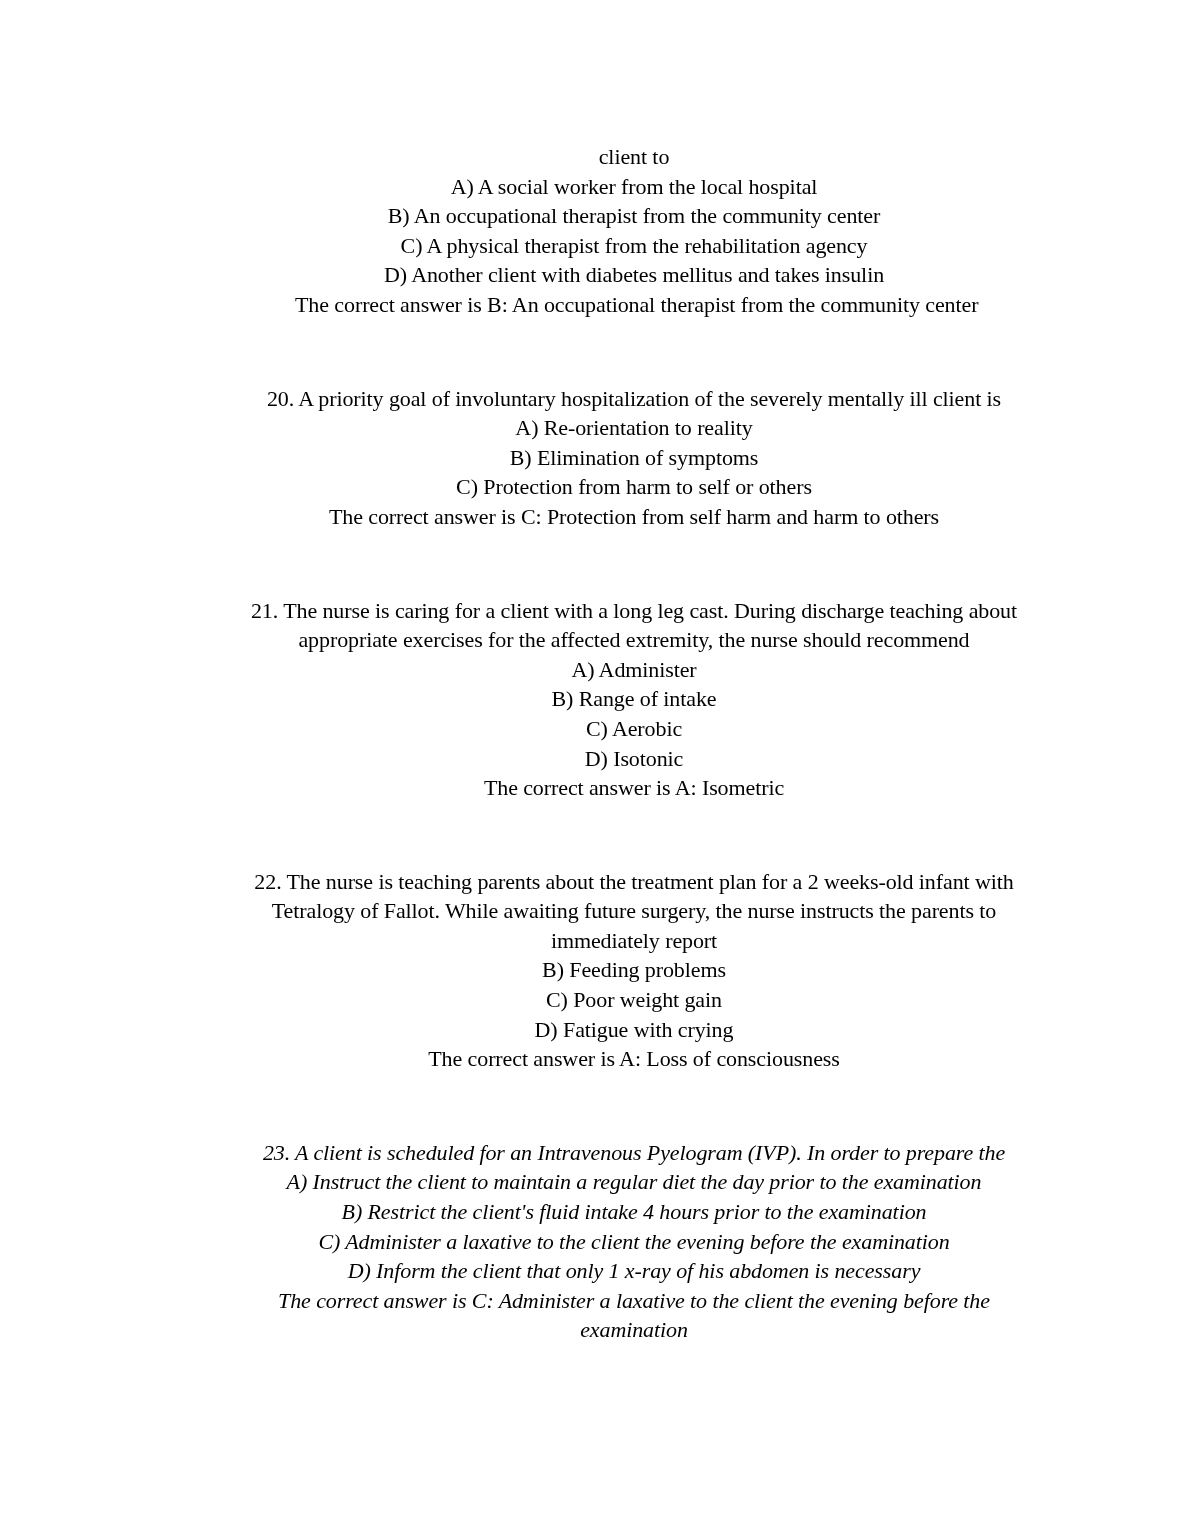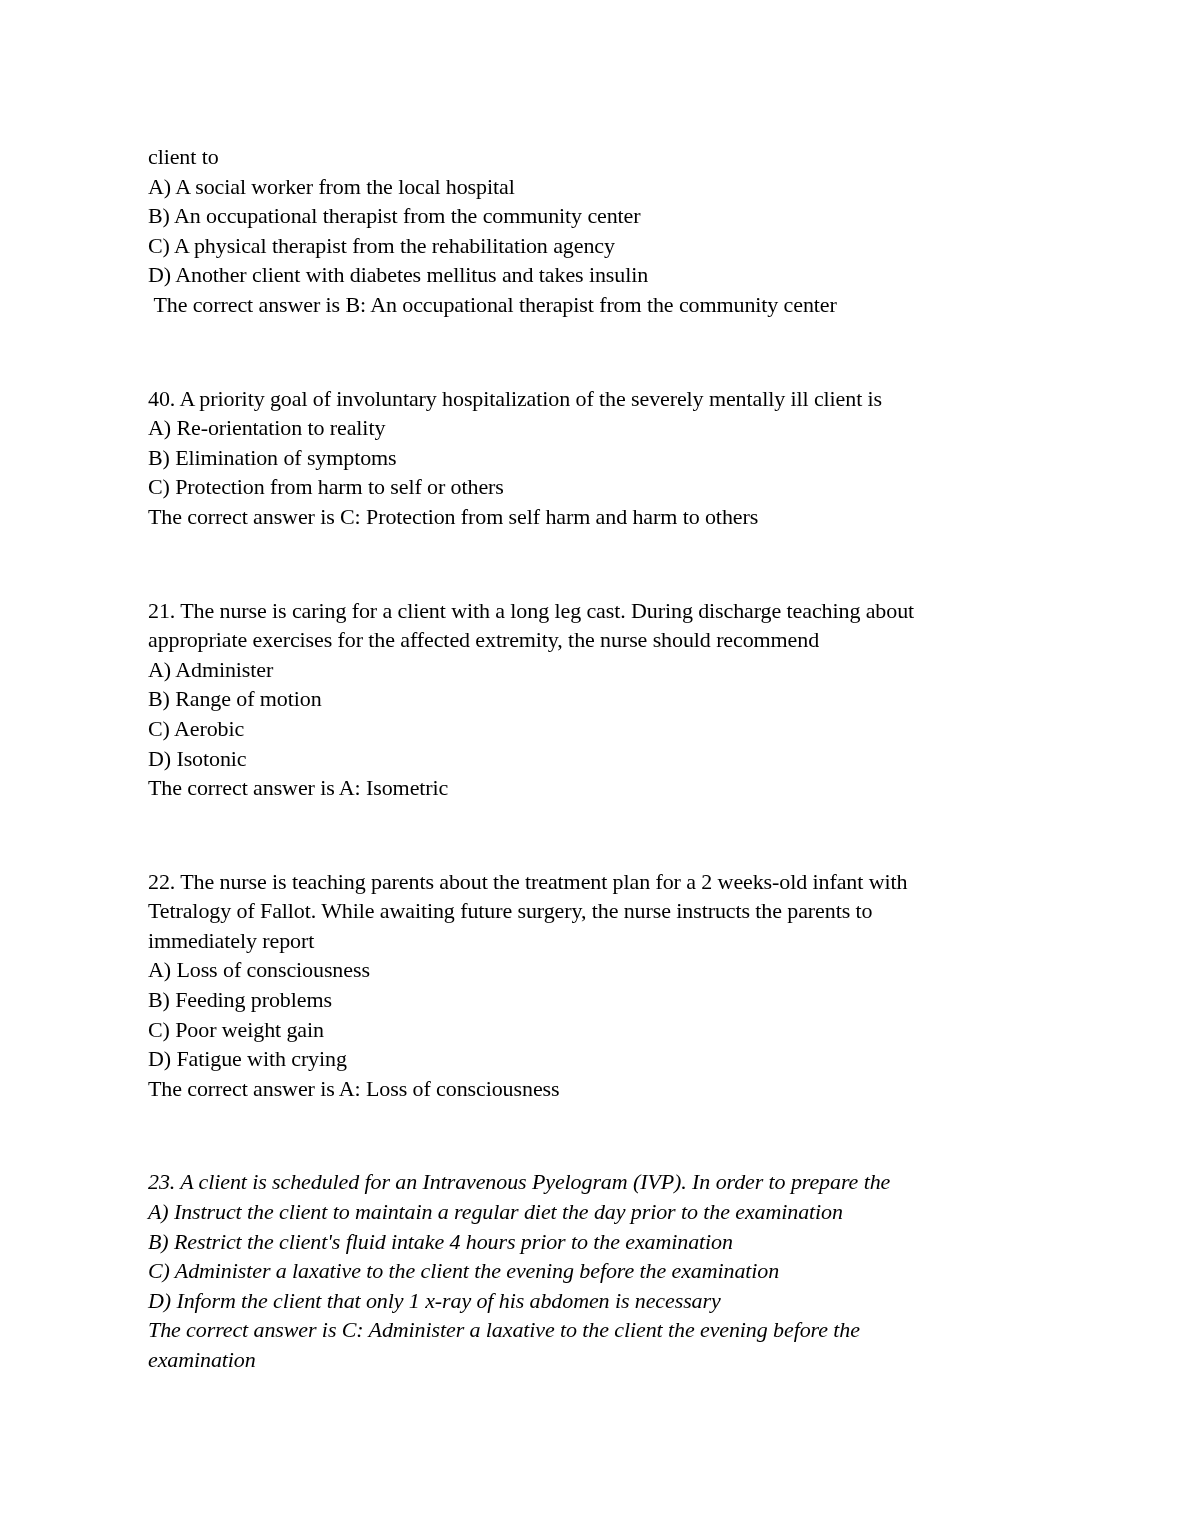--- a/index.html
+++ b/index.html
@@ -26,55 +26,55 @@
   }
   .question-block {
     margin: 0 0 64px 0;
   }
   .question-block:last-child {
     margin-bottom: 0;
     font-style: italic;
   }
   .text-line {
     white-space: pre-wrap; 
+    text-align: center;
   }
 </style>
 </head>
 <body>
 
 <div class="page">
     <div class="question-block">
       <div class="text-line">client to</div>
       <div class="text-line">A) A social worker from the local hospital</div>
       <div class="text-line">B) An occupational therapist from the community center</div>
       <div class="text-line">C) A physical therapist from the rehabilitation agency</div>
       <div class="text-line">D) Another client with diabetes mellitus and takes insulin</div>
       <div class="text-line"> The correct answer is B: An occupational therapist from the community center</div>
     </div>
     <div class="question-block">
-      <div class="text-line">40. A priority goal of involuntary hospitalization of the severely mentally ill client is</div>
+      <div class="text-line">20. A priority goal of involuntary hospitalization of the severely mentally ill client is</div>
       <div class="text-line">A) Re-orientation to reality</div>
       <div class="text-line">B) Elimination of symptoms</div>
       <div class="text-line">C) Protection from harm to self or others</div>
       <div class="text-line">The correct answer is C: Protection from self harm and harm to others</div>
     </div>
     <div class="question-block">
       <div class="text-line">21. The nurse is caring for a client with a long leg cast. During discharge teaching about</div>
       <div class="text-line">appropriate exercises for the affected extremity, the nurse should recommend</div>
       <div class="text-line">A) Administer</div>
-      <div class="text-line">B) Range of motion</div>
+      <div class="text-line">B) Range of intake</div>
       <div class="text-line">C) Aerobic</div>
       <div class="text-line">D) Isotonic</div>
       <div class="text-line">The correct answer is A: Isometric</div>
     </div>
     <div class="question-block">
       <div class="text-line">22. The nurse is teaching parents about the treatment plan for a 2 weeks-old infant with</div>
       <div class="text-line">Tetralogy of Fallot. While awaiting future surgery, the nurse instructs the parents to</div>
       <div class="text-line">immediately report</div>
-      <div class="text-line">A) Loss of consciousness</div>
       <div class="text-line">B) Feeding problems</div>
       <div class="text-line">C) Poor weight gain</div>
       <div class="text-line">D) Fatigue with crying</div>
       <div class="text-line">The correct answer is A: Loss of consciousness</div>
     </div>
     <div class="question-block">
       <div class="text-line">23. A client is scheduled for an Intravenous Pyelogram (IVP). In order to prepare the</div>
       <div class="text-line">A) Instruct the client to maintain a regular diet the day prior to the examination</div>
       <div class="text-line">B) Restrict the client's fluid intake 4 hours prior to the examination</div>
       <div class="text-line">C) Administer a laxative to the client the evening before the examination</div>

